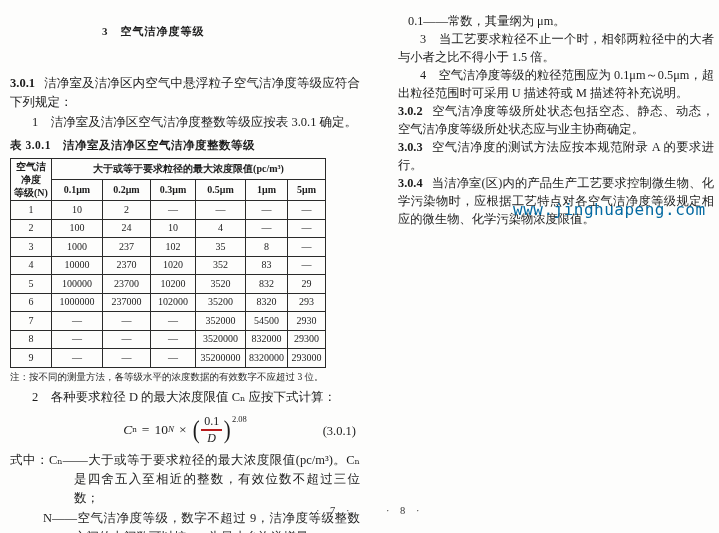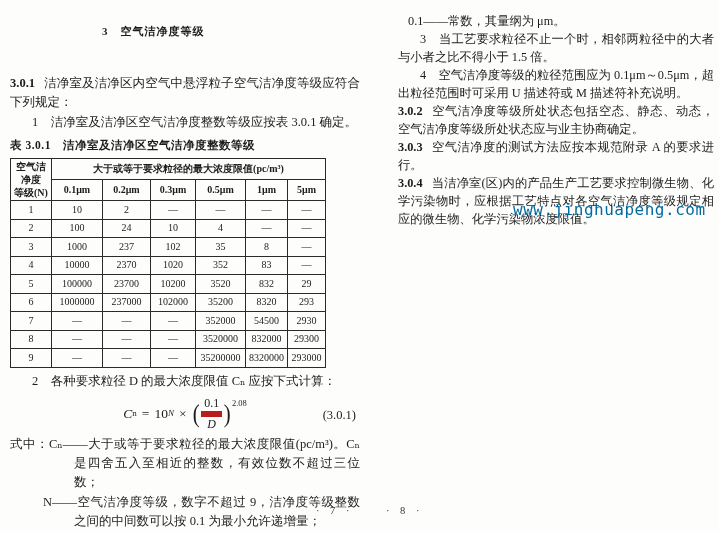--- a/index.html
+++ b/index.html
@@ -41,21 +41,21 @@
   .formula{
     position:relative;display:flex;align-items:center;justify-content:center;
     margin:6px 0 4px;font-size:13.5px;height:34px;
   }
   .formula i{font-family:"Liberation Serif",serif;}
   .f-sub{font-size:9px;}
   .f-sup{font-size:9px;}
   .f-op{margin:0 5px;}
   .paren{font-size:26px;font-weight:300;line-height:1;transform:scaleX(0.8);}
   .frac{display:inline-flex;flex-direction:column;align-items:center;font-size:12px;line-height:13px;margin:0 1px;}
-  .frac .fnum{border-bottom:6px solid #b91c1c;padding:0 3px 1px;}
+  .frac .fnum{border-bottom:2px solid #b91c1c;padding:0 3px 1px;}
   .frac .fden{padding-top:1px;}
   .pow{font-size:8.5px;position:relative;top:-10px;}
   .eq-num{position:absolute;right:4px;top:9px;font-size:12.5px;}
 
   .defs{margin-top:3px;}
   .def{padding-left:64px;text-align:justify;}
   .def-cn{text-indent:-64px;}
   .def-n,.def-d{text-indent:-31px;margin-top:1px;}
 
   .page-right p{font-size:12.3px;line-height:18px;}
@@ -189,20 +189,21 @@
           <td>—</td>
           <td>—</td>
           <td>—</td>
           <td>35200000</td>
           <td>8320000</td>
           <td>293000</td>
     </tr>
   </tbody>
     </table>
 
+  <div class="tbl-note">注：按不同的测量方法，各等级水平的浓度数据的有效数字不应超过 3 位。</div>
 
   <p class="para indent1 p-item2">2　各种要求粒径 D 的最大浓度限值 Cₙ 应按下式计算：</p>
 
   <div class="formula">
     <i>C</i>
       <sub class="f-sub">n</sub>
     <span class="f-op">=</span>
     <span>10</span>
       <sup class="f-sup"><i>N</i></sup>
     <span class="f-op">×</span>

